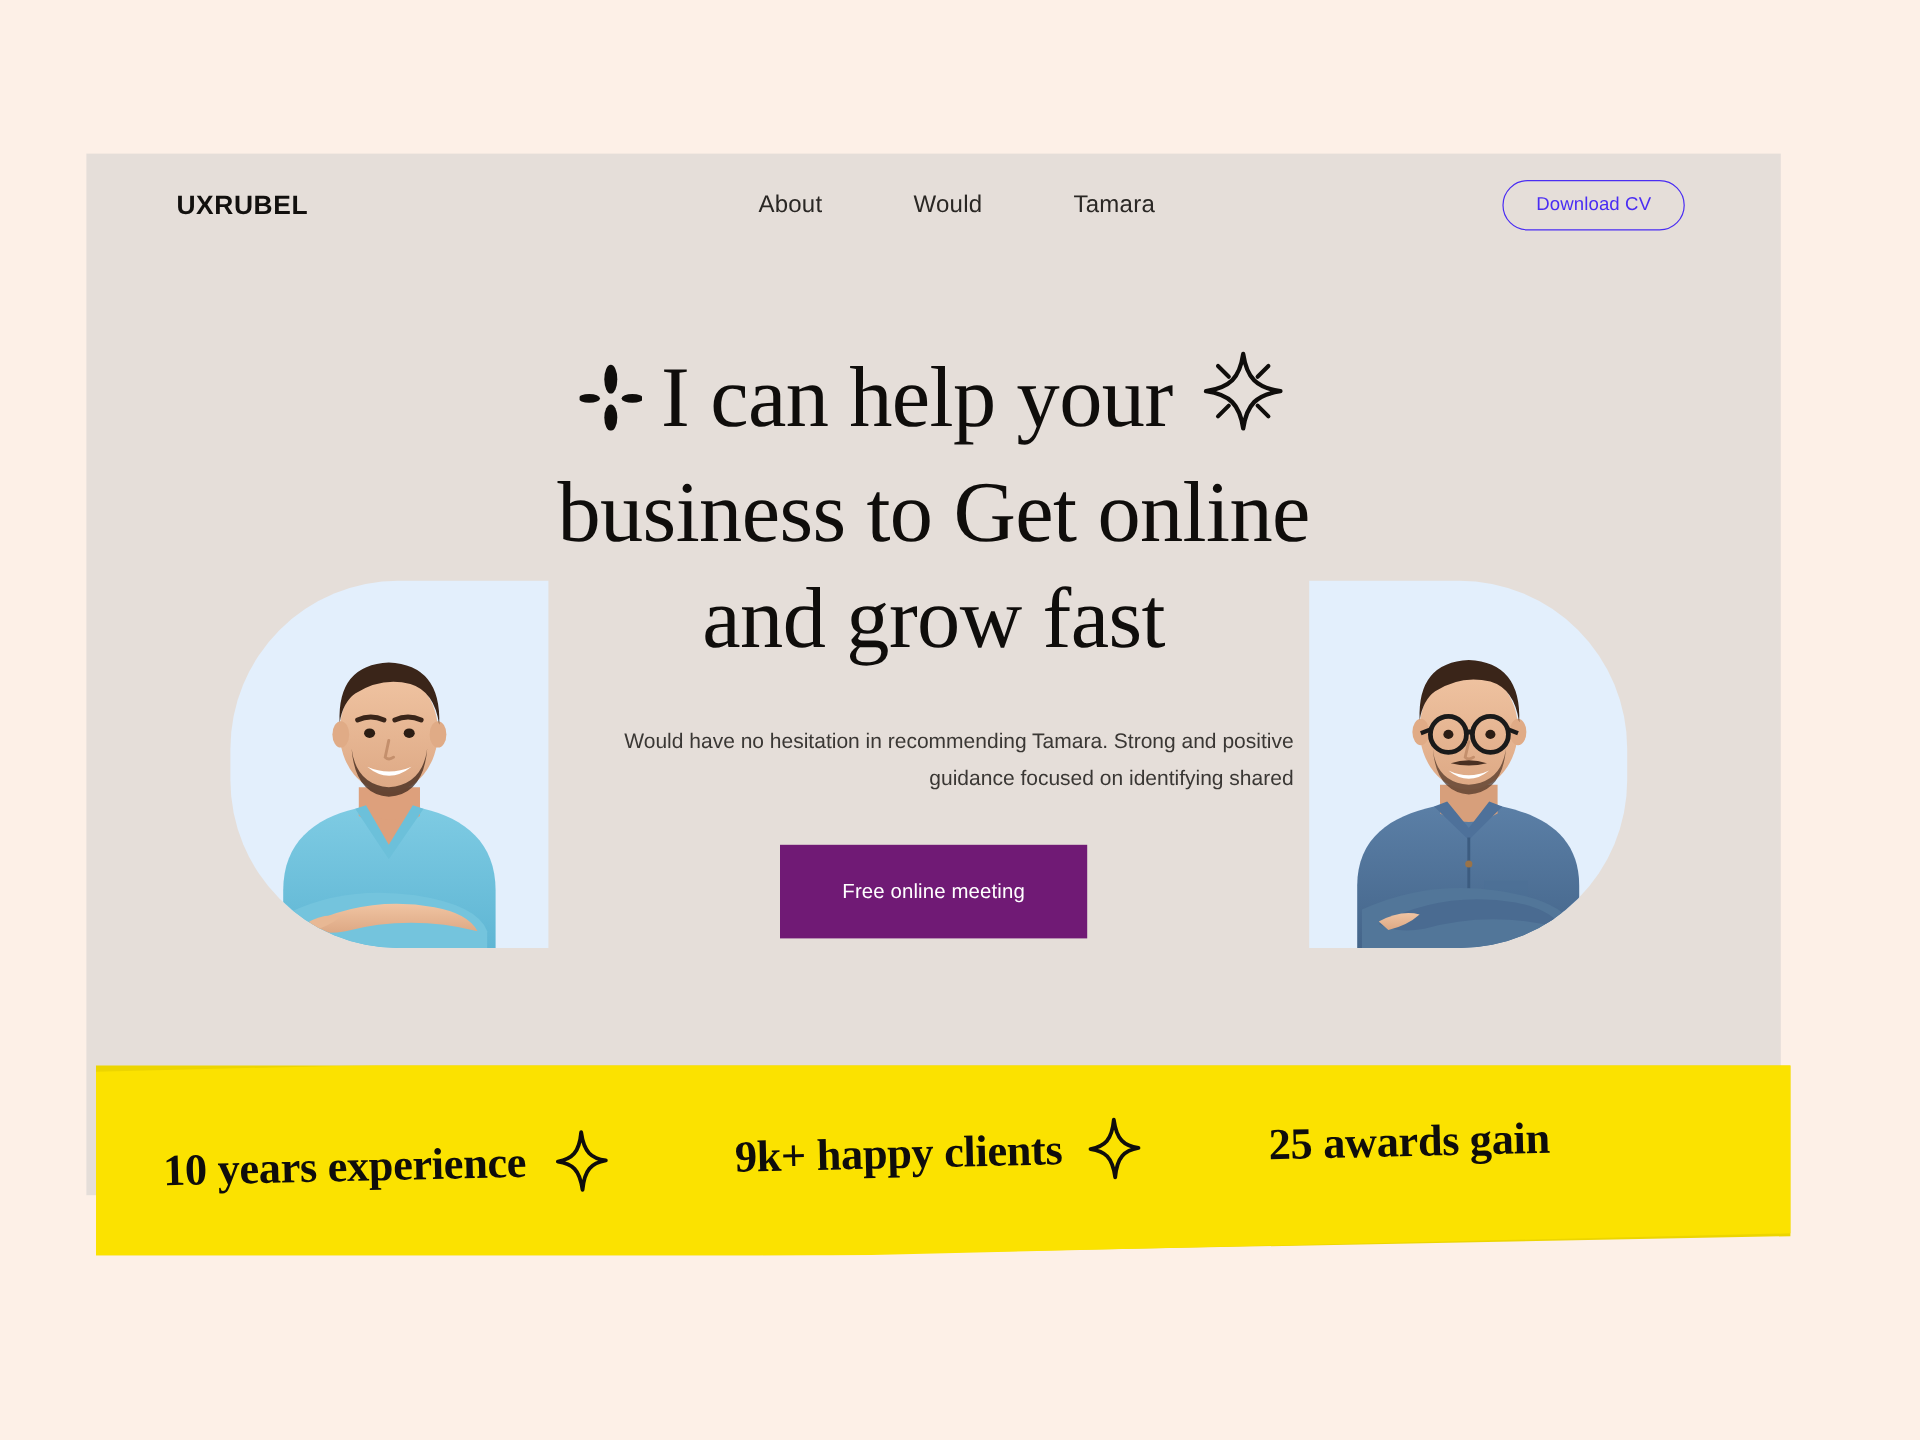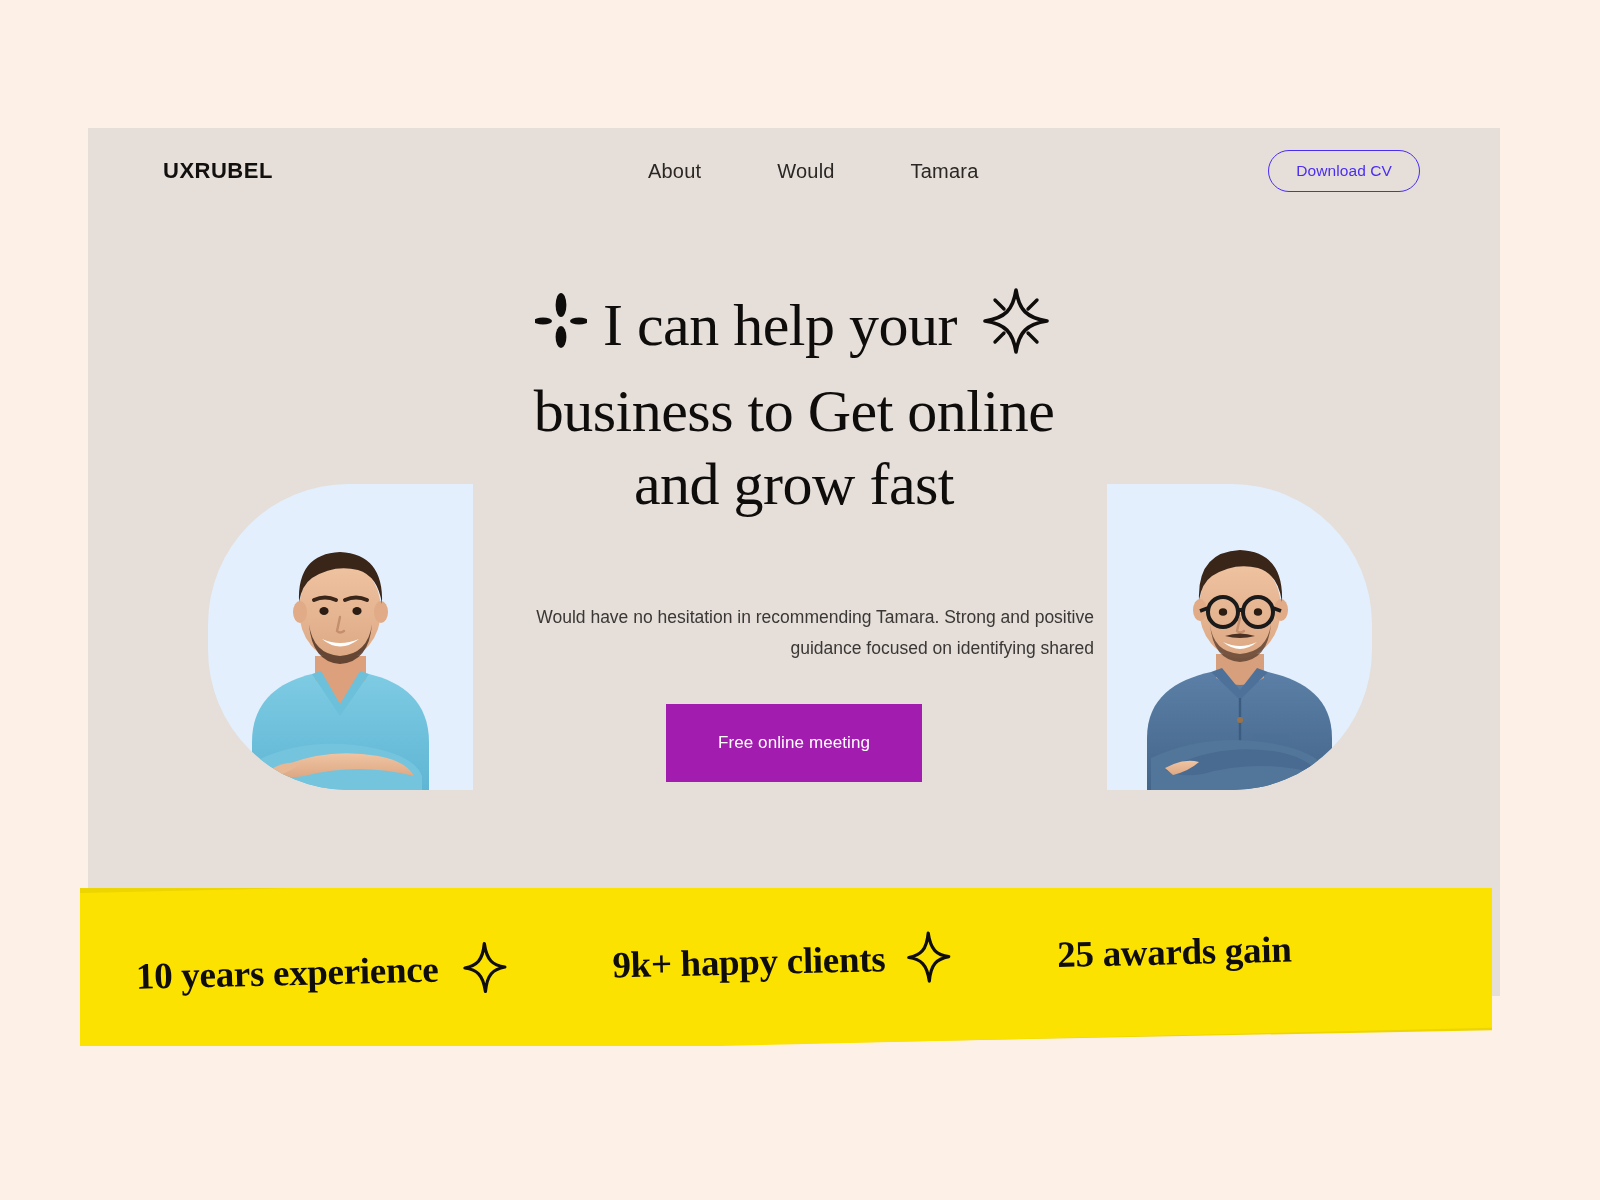--- a/index.html
+++ b/index.html
@@ -9,21 +9,21 @@
     background:#fdf0e7;
     font-family:"Liberation Sans", sans-serif;
     overflow:hidden;
   }
 
   .page { position:relative; width:1600px; height:1200px; background:#fdf0e7; }
 
   
   .hero-card {
     position:absolute;
-    left:88px; top:128px;
+    left:72px; top:128px;
     width:1412px; height:868px;
     background:#e5ded9;
     overflow:hidden;
   }
 
   
   .navbar {
     position:absolute; left:0; top:0;
     width:100%; height:92px;
     display:flex; align-items:center;
@@ -52,21 +52,21 @@
     letter-spacing:.1px;
     font-family:"Liberation Sans", sans-serif;
   }
 
   
   .headline {
     position:absolute; left:50%; transform:translateX(-50%);
     top:160px; width:1100px;
     text-align:center;
     font-family:"Liberation Serif", serif;
-    font-size:60px; line-height:1.22;
+    font-size:72px; line-height:1.22;
     color:#0f0d0b; font-weight:400;
     letter-spacing:-0.5px;
   }
   .headline-line { display:block; white-space:nowrap; }
   .hl-ico { display:inline-block; vertical-align:middle; }
   .hl-ico.left  { margin-right:16px; margin-top:-6px; }
   .hl-ico.right { margin-left:22px; margin-top:-4px; }
 
   
   .subtitle {
@@ -75,21 +75,21 @@
     text-align:right;
     font-size:17.5px; line-height:1.78;
     color:#3a3734;
   }
 
   
   .cta-btn {
     position:absolute; left:50%; transform:translateX(-50%);
     top:576px;
     width:256px; height:78px;
-    background:#a21caf; color:#fff;
+    background:#701a75; color:#fff;
     border:none; font-size:17px; cursor:pointer;
     letter-spacing:.1px;
     font-family:"Liberation Sans", sans-serif;
   }
 
   
   .photo-card {
     position:absolute; top:356px;
     width:265px; height:306px;
     background:#e3effc;

